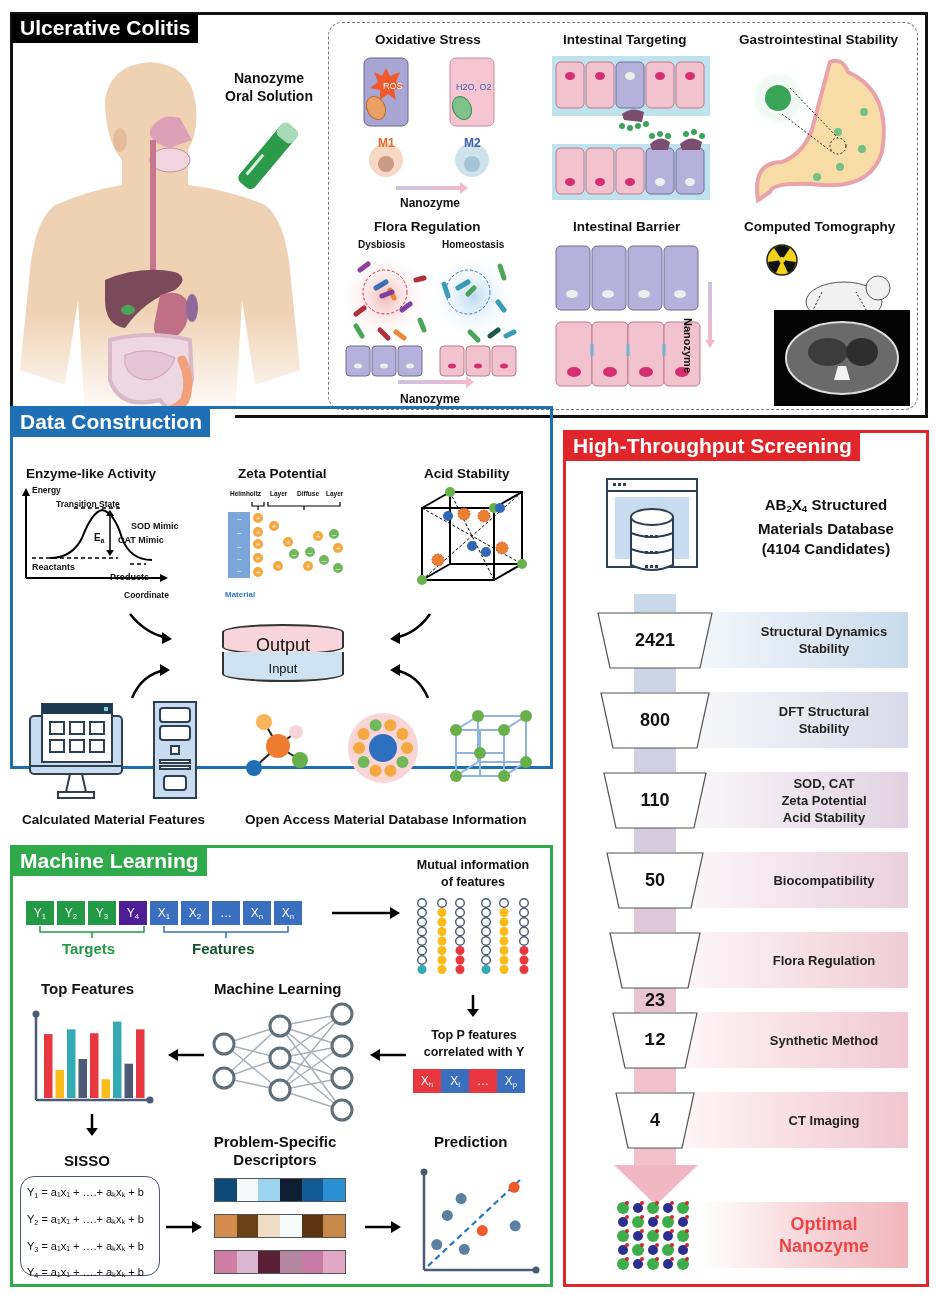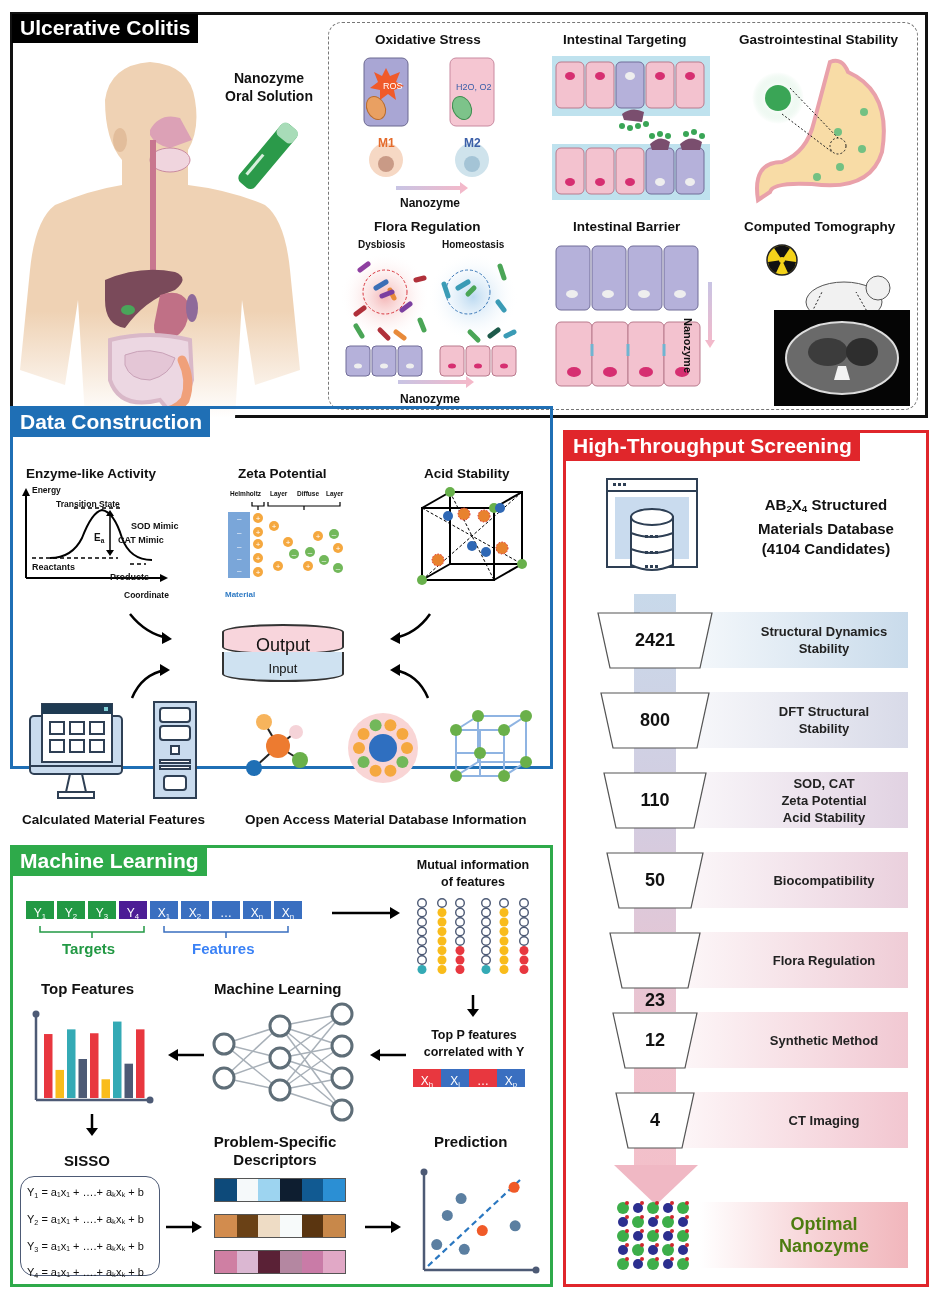--- a/index.html
+++ b/index.html
@@ -7,21 +7,21 @@
   .abs { position: absolute; }
   .panel { position: absolute; border-style: solid; }
   .panel-title { position: absolute; left: 0; top: 0; color: #fff; font-weight: bold; font-size: 21px; padding: 2px 8px 3px 8px; line-height: 24px; }
   .ctr { text-align: center; }
   .sub { font-size: 0.65em; vertical-align: -0.25em; }
   svg { position: absolute; overflow: visible; }
   .lbl { position: absolute; font-weight: bold; white-space: nowrap; }
   .stage-band { position: absolute; left: 640px; width: 268px; height: 56px; }
   .stage-label { position: absolute; left: 740px; width: 168px; text-align: center; font-size: 13px; font-weight: bold; color: #222; line-height: 17px; display: flex; align-items: center; justify-content: center; height: 56px; }
   .trap-num { position: absolute; width: 116px; text-align: center; font-size: 18px; font-weight: bold; line-height: 56px; height: 56px; }
-  .cell { display: inline-block; text-align: center; color: #fff; font-size: 12px; line-height: 24px; height: 18px; }
+  .cell { display: inline-block; text-align: center; color: #fff; font-size: 12px; line-height: 24px; height: 24px; }
 </style>
 </head>
 <body>
 
 <div class="panel" style="left:10px;top:12px;width:918px;height:406px;border-width:3px;border-color:#111;">
   <div class="panel-title" style="background:#000;font-size:21px;left:-1px;top:-1px;">Ulcerative Colitis</div>
 </div>
 
 <svg style="left:10px;top:40px" width="320" height="378" viewBox="0 0 320 378">
   <defs>
@@ -500,21 +500,21 @@
     <div class="cell" style="width: 28px; background: rgb(58, 111, 192);"><span>X</span><span class="sub">n</span></div>
     <div class="cell" style="width: 28px; background: rgb(58, 111, 192);"><span>X</span><span class="sub">n</span></div>
   </div>
 <svg style="left:38px;top:926px" width="110" height="12">
     <path d="M2 0 L2 6 L106 6 L106 0 M54 6 L54 12" fill="none" stroke="#229944" stroke-width="1.5"></path>
   </svg>
 <svg style="left:162px;top:926px" width="130" height="12">
     <path d="M2 0 L2 6 L126 6 L126 0 M64 6 L64 12" fill="none" stroke="#3a6fc0" stroke-width="1.5"></path>
   </svg>
 <div class="lbl" style="left:62px;top:940px;font-size:15px;color:#229944;">Targets</div>
-<div class="lbl" style="left:192px;top:940px;font-size:15px;color:#3b82f6;">Features</div>
+<div class="lbl" style="left:192px;top:940px;font-size:15px;color:#14532d;">Features</div>
 
 <svg style="left:332px;top:905px" width="70" height="16">
     <line x1="0" y1="8" x2="60" y2="8" stroke="#000" stroke-width="2.5"></line>
     <polygon points="58,2 68,8 58,14" fill="#000"></polygon>
   </svg>
 
 <div class="lbl ctr" style="left:400px;top:857px;width:146px;font-size:12.5px;line-height:17px;">
   <div>Mutual information</div>
   <div>of features</div>
 </div>
@@ -806,21 +806,21 @@
     <div class="trap-num" style="left: 597px; top: 932px; margin-top: 40px;">23</div>
     <div class="stage-label" style="top: 932px;">
       <div>
         <div>Flora Regulation</div>
       </div>
     </div>
     <div class="stage-band" style="top: 1012px; background: linear-gradient(90deg, rgb(255, 255, 255) 0%, rgb(241, 200, 210) 100%);"></div>
     <svg width="118" height="58" style="left: 596px; top: 1012px;">
       <polygon points="17,1 101,1 89,56 29,56" fill="#fff" stroke="#555" stroke-width="1.2"></polygon>
     </svg>
-    <div class="trap-num" style="left: 597px; top: 1012px;">12</div>
+    <div class="trap-num" style="left: 597px; top: 1012px; font-family: Liberation Mono, monospace;">12</div>
     <div class="stage-label" style="top: 1012px;">
       <div>
         <div>Synthetic Method</div>
       </div>
     </div>
     <div class="stage-band" style="top: 1092px; background: linear-gradient(90deg, rgb(255, 255, 255) 0%, rgb(242, 198, 208) 100%);"></div>
     <svg width="118" height="58" style="left: 596px; top: 1092px;">
       <polygon points="20,1 98,1 86,56 32,56" fill="#fff" stroke="#555" stroke-width="1.2"></polygon>
     </svg>
     <div class="trap-num" style="left: 597px; top: 1092px;">4</div>
@@ -877,16 +877,16 @@
     <circle cx="21" cy="62" r="5" fill="#2c2f8f"></circle>
     <circle cx="25" cy="57" r="2" fill="#d0272e"></circle>
     <circle cx="36" cy="62" r="6" fill="#3dae4a"></circle>
     <circle cx="40" cy="57" r="2" fill="#d0272e"></circle>
     <circle cx="51" cy="62" r="5" fill="#2c2f8f"></circle>
     <circle cx="55" cy="57" r="2" fill="#d0272e"></circle>
     <circle cx="66" cy="62" r="6" fill="#3dae4a"></circle>
     <circle cx="70" cy="57" r="2" fill="#d0272e"></circle>
   </svg>
 <div class="abs" style="left:700px;top:1202px;width:208px;height:66px;background:linear-gradient(90deg,#ffffff,#f6cfd3 60%,#f1b6bc);"></div>
-<div class="lbl ctr" style="left:740px;top:1213px;width:168px;font-size:18px;line-height:22px;color:#4d7c0f;">
+<div class="lbl ctr" style="left:740px;top:1213px;width:168px;font-size:18px;line-height:22px;color:#ef4444;">
   <div>Optimal</div>
   <div>Nanozyme</div>
 </div>
 
 </body></html>

